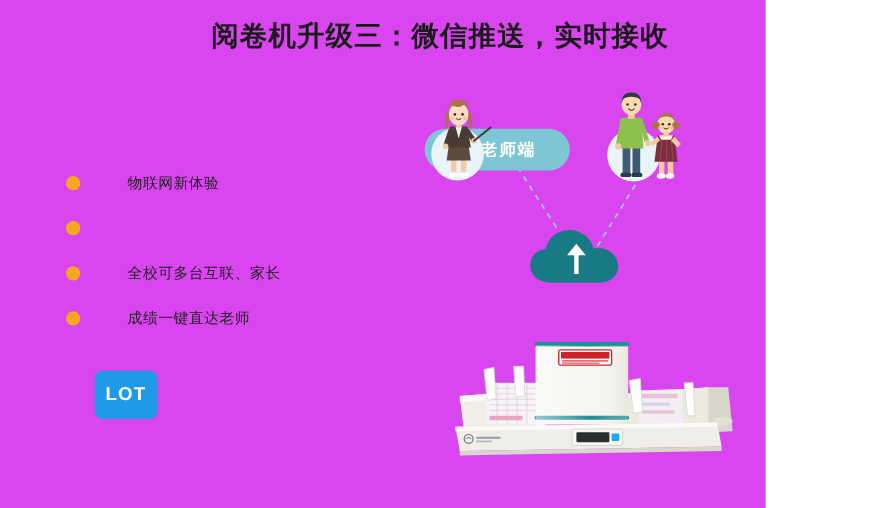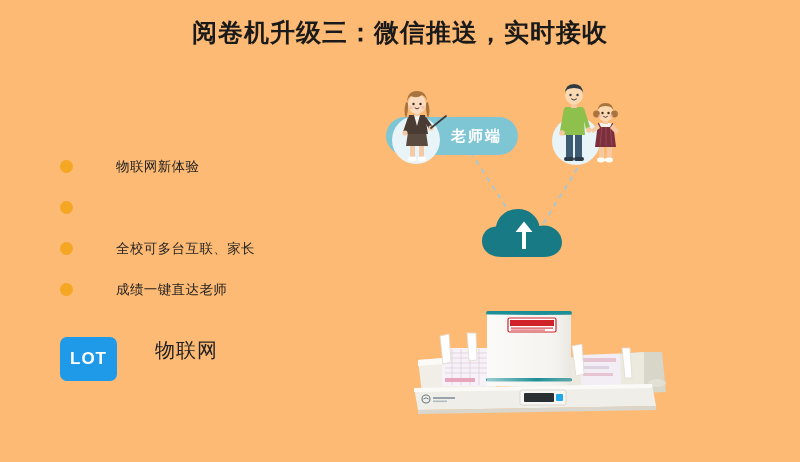--- a/index.html
+++ b/index.html
@@ -5,23 +5,23 @@
   html, body {
     margin: 0;
     padding: 0;
     background: #ffffff;
   }
   body {
     font-family: "Liberation Sans", "DejaVu Sans", sans-serif;
   }
   #slide {
     position: relative;
-    width: 800px;
+    width: 696px;
     height: 462px;
-    background: #fdba74;
+    background: #d946ef;
     overflow: hidden;
   }
 
   
   #slide-title {
     position: absolute;
     left: 0;
     top: 16px;
     width: 800px;
     text-align: center;
@@ -55,24 +55,24 @@
     margin-left: 43px;
     font-size: 13.5px;
     color: #1f1f1f;
     white-space: nowrap;
     letter-spacing: 0.4px;
   }
 
   
   #iot-block {
     position: absolute;
-    left: 60px;
+    left: 86px;
     top: 337px;
     display: flex;
-    align-items: flex-start;
+    align-items: flex-end;
   }
   #iot-badge {
     width: 57px;
     height: 44px;
     border-radius: 7px;
     background: #1e9ae8;
     display: flex;
     align-items: center;
     justify-content: center;
   }
@@ -108,21 +108,21 @@
     background: #7fc6d4;
     display: flex;
     align-items: center;
     justify-content: flex-end;
   }
   .pill-label {
     color: #ffffff;
     font-size: 15px;
     font-weight: bold;
     letter-spacing: 2px;
-    padding-right: 16px;
+    padding-right: 30px;
     white-space: nowrap;
   }
   #pill-teacher {
     left: 386px;
     top: 117px;
     width: 132px;
   }
   #pill-parent {
     left: 548px;
     top: 114px;
@@ -172,21 +172,20 @@
     <div class="bullet-row">
       <span class="bullet-dot"></span>
       <span class="bullet-text">成绩一键直达老师</span>
     </div>
   </div>
 
   <div id="iot-block">
     <div id="iot-badge">
       <span id="iot-badge-text">LOT</span>
     </div>
-    <div id="iot-label">物联网</div>
   </div>
 
   <svg id="connectors" viewBox="0 0 280 110">
     <line x1="122" y1="102" x2="68" y2="18" stroke="#9ec7e0" stroke-width="1.6" stroke-dasharray="5,5"></line>
     <line x1="138" y1="102" x2="190" y2="18" stroke="#9ec7e0" stroke-width="1.6" stroke-dasharray="5,5"></line>
     <line x1="130" y1="108" x2="130" y2="110" stroke="#9ec7e0" stroke-width="1.6"></line>
   </svg>
 
   <div class="pill" id="pill-teacher">
     <span class="pill-label">老师端</span>

